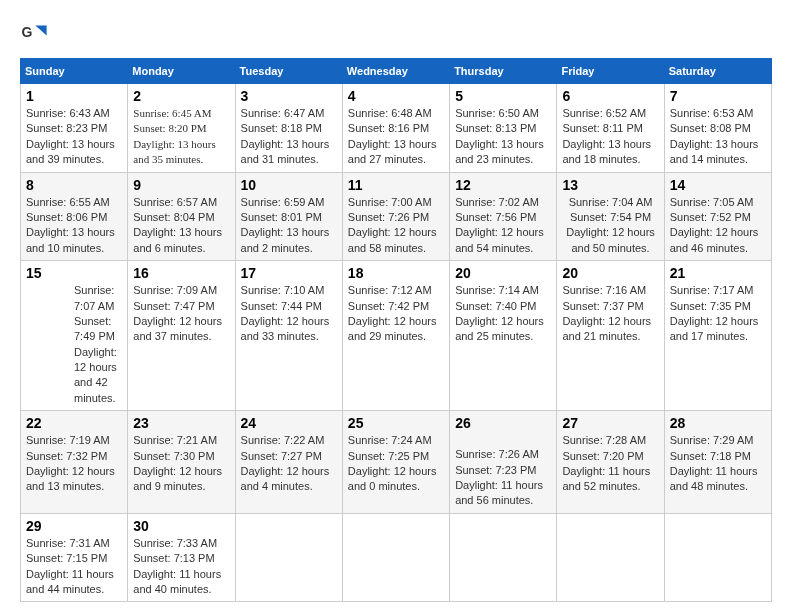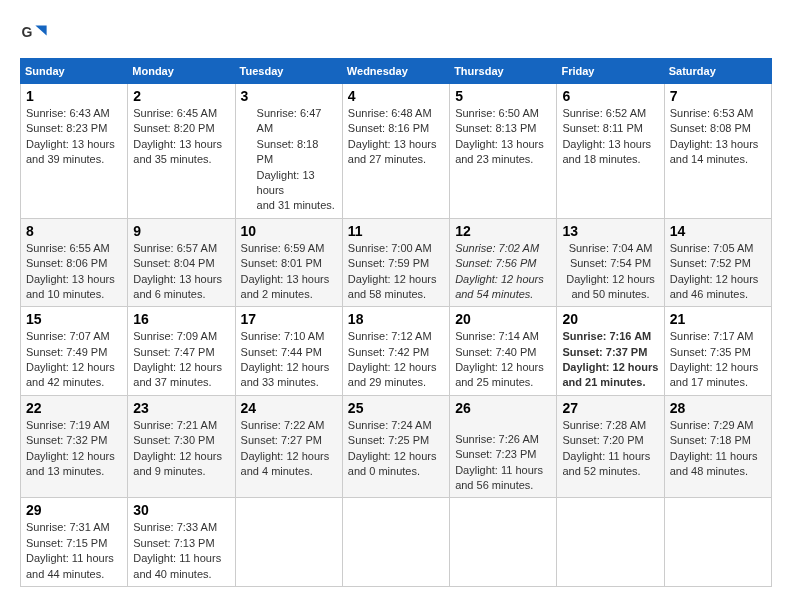--- a/index.html
+++ b/index.html
@@ -122,28 +122,28 @@
   <tr>
         <td>
           <span class="day-num">1</span>
           <div class="day-info" style="white-space: pre-line;">Sunrise: 6:43 AM
 Sunset: 8:23 PM
 Daylight: 13 hours
 and 39 minutes.</div>
         </td>
         <td>
           <span class="day-num">2</span>
-          <div class="day-info" style="white-space: pre-line;">Sunrise: 6:45 AM
+          <div class="day-info" style="white-space: pre-line; font-family: Liberation Serif, serif;">Sunrise: 6:45 AM
 Sunset: 8:20 PM
 Daylight: 13 hours
 and 35 minutes.</div>
         </td>
         <td>
           <span class="day-num">3</span>
-          <div class="day-info" style="white-space: pre-line; margin-left: 16px;">Sunrise: 6:47 AM
+          <div class="day-info" style="white-space: pre-line;">Sunrise: 6:47 AM
 Sunset: 8:18 PM
 Daylight: 13 hours
 and 31 minutes.</div>
         </td>
         <td>
           <span class="day-num">4</span>
           <div class="day-info" style="white-space: pre-line;">Sunrise: 6:48 AM
 Sunset: 8:16 PM
 Daylight: 13 hours
 and 27 minutes.</div>
@@ -188,27 +188,27 @@
         <td>
           <span class="day-num">10</span>
           <div class="day-info" style="white-space: pre-line;">Sunrise: 6:59 AM
 Sunset: 8:01 PM
 Daylight: 13 hours
 and 2 minutes.</div>
         </td>
         <td>
           <span class="day-num">11</span>
           <div class="day-info" style="white-space: pre-line;">Sunrise: 7:00 AM
-Sunset: 7:59 PM
+Sunset: 7:26 PM
 Daylight: 12 hours
 and 58 minutes.</div>
         </td>
         <td>
           <span class="day-num">12</span>
-          <div class="day-info" style="white-space: pre-line; font-style: italic;">Sunrise: 7:02 AM
+          <div class="day-info" style="white-space: pre-line;">Sunrise: 7:02 AM
 Sunset: 7:56 PM
 Daylight: 12 hours
 and 54 minutes.</div>
         </td>
         <td>
           <span class="day-num">13</span>
           <div class="day-info" style="white-space: pre-line; text-align: center;">Sunrise: 7:04 AM
 Sunset: 7:54 PM
 Daylight: 12 hours
 and 50 minutes.</div>
@@ -217,21 +217,21 @@
           <span class="day-num">14</span>
           <div class="day-info" style="white-space: pre-line;">Sunrise: 7:05 AM
 Sunset: 7:52 PM
 Daylight: 12 hours
 and 46 minutes.</div>
         </td>
       </tr>
       <tr>
         <td>
           <span class="day-num">15</span>
-          <div class="day-info" style="white-space: pre-line;">Sunrise: 7:07 AM
+          <div class="day-info" style="white-space: pre-line; margin-left: 48px;">Sunrise: 7:07 AM
 Sunset: 7:49 PM
 Daylight: 12 hours
 and 42 minutes.</div>
         </td>
         <td>
           <span class="day-num">16</span>
           <div class="day-info" style="white-space: pre-line;">Sunrise: 7:09 AM
 Sunset: 7:47 PM
 Daylight: 12 hours
 and 37 minutes.</div>
@@ -252,21 +252,21 @@
         </td>
         <td>
           <span class="day-num">20</span>
           <div class="day-info" style="white-space: pre-line;">Sunrise: 7:14 AM
 Sunset: 7:40 PM
 Daylight: 12 hours
 and 25 minutes.</div>
         </td>
         <td>
           <span class="day-num">20</span>
-          <div class="day-info" style="white-space: pre-line; font-weight: bold;">Sunrise: 7:16 AM
+          <div class="day-info" style="white-space: pre-line;">Sunrise: 7:16 AM
 Sunset: 7:37 PM
 Daylight: 12 hours
 and 21 minutes.</div>
         </td>
         <td>
           <span class="day-num">21</span>
           <div class="day-info" style="white-space: pre-line;">Sunrise: 7:17 AM
 Sunset: 7:35 PM
 Daylight: 12 hours
 and 17 minutes.</div>

